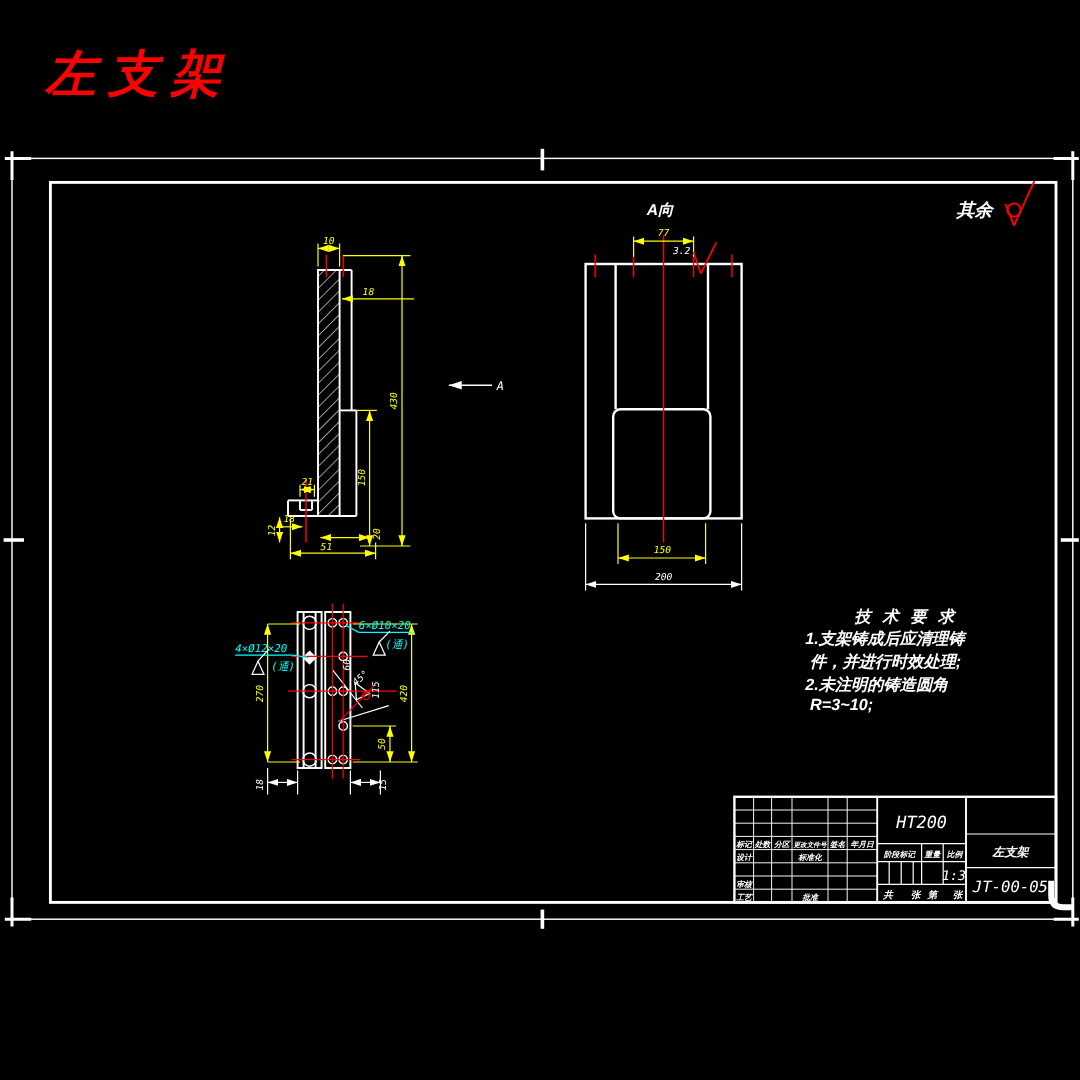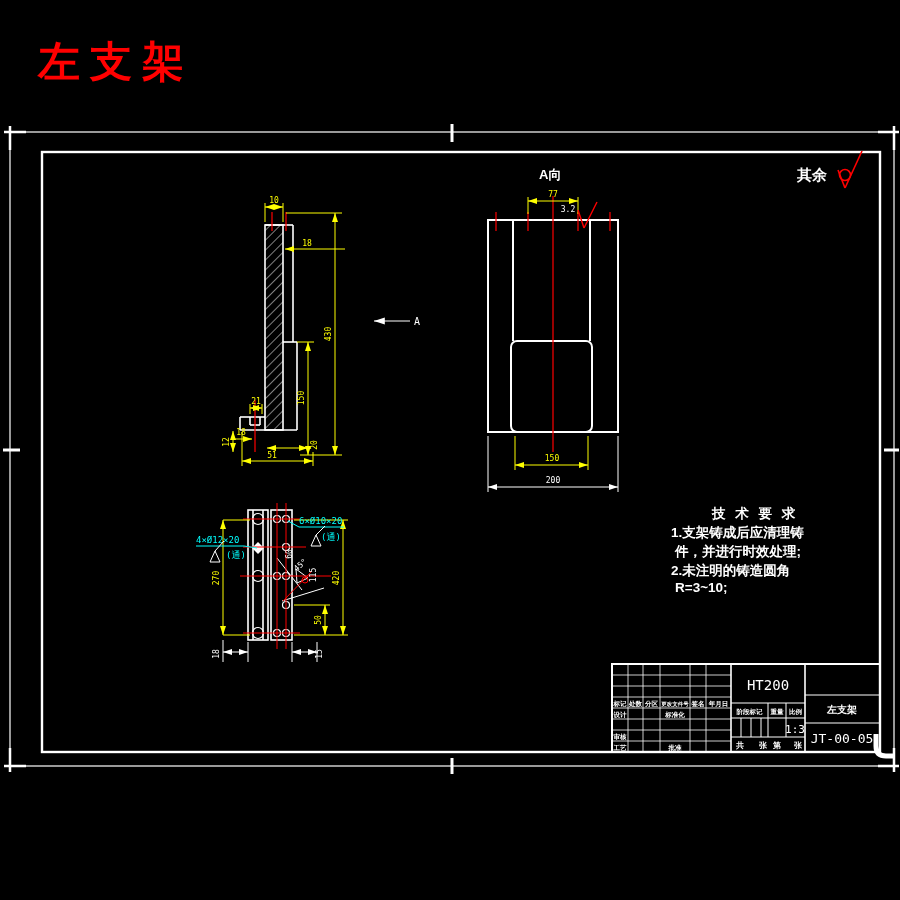--- a/index.html
+++ b/index.html
@@ -1,16 +1,16 @@
 <!DOCTYPE html>
 <html><head>
 <meta charset="utf-8">
 <style>
   html,body{margin:0;padding:0;background:#000;width:900px;height:900px;overflow:hidden;}
-  #stage{position:relative;width:900px;height:900px;background:#000;font-family:"Liberation Sans",sans-serif;}
+  #stage{position:relative;width:900px;height:900px;background:#000;font-family:"Liberation Sans",sans-serif;font-style:italic;}
   svg{position:absolute;left:0;top:0;}
   text{font-family:"DejaVu Sans Mono",monospace;}
   .cjk{font-family:"Liberation Sans",sans-serif;}
   .dimy{fill:#ffff00;font-size:8px;}
   .dimw{fill:#ffffff;font-size:8px;}
   .note{fill:#00ffff;font-size:9px;font-family:"DejaVu Sans Mono",monospace;}
   .tb{fill:#ffffff;}
   .red-heading{fill:#ff0000;font-family:"DejaVu Serif",serif;font-weight:bold;}
 </style>
 </head>

